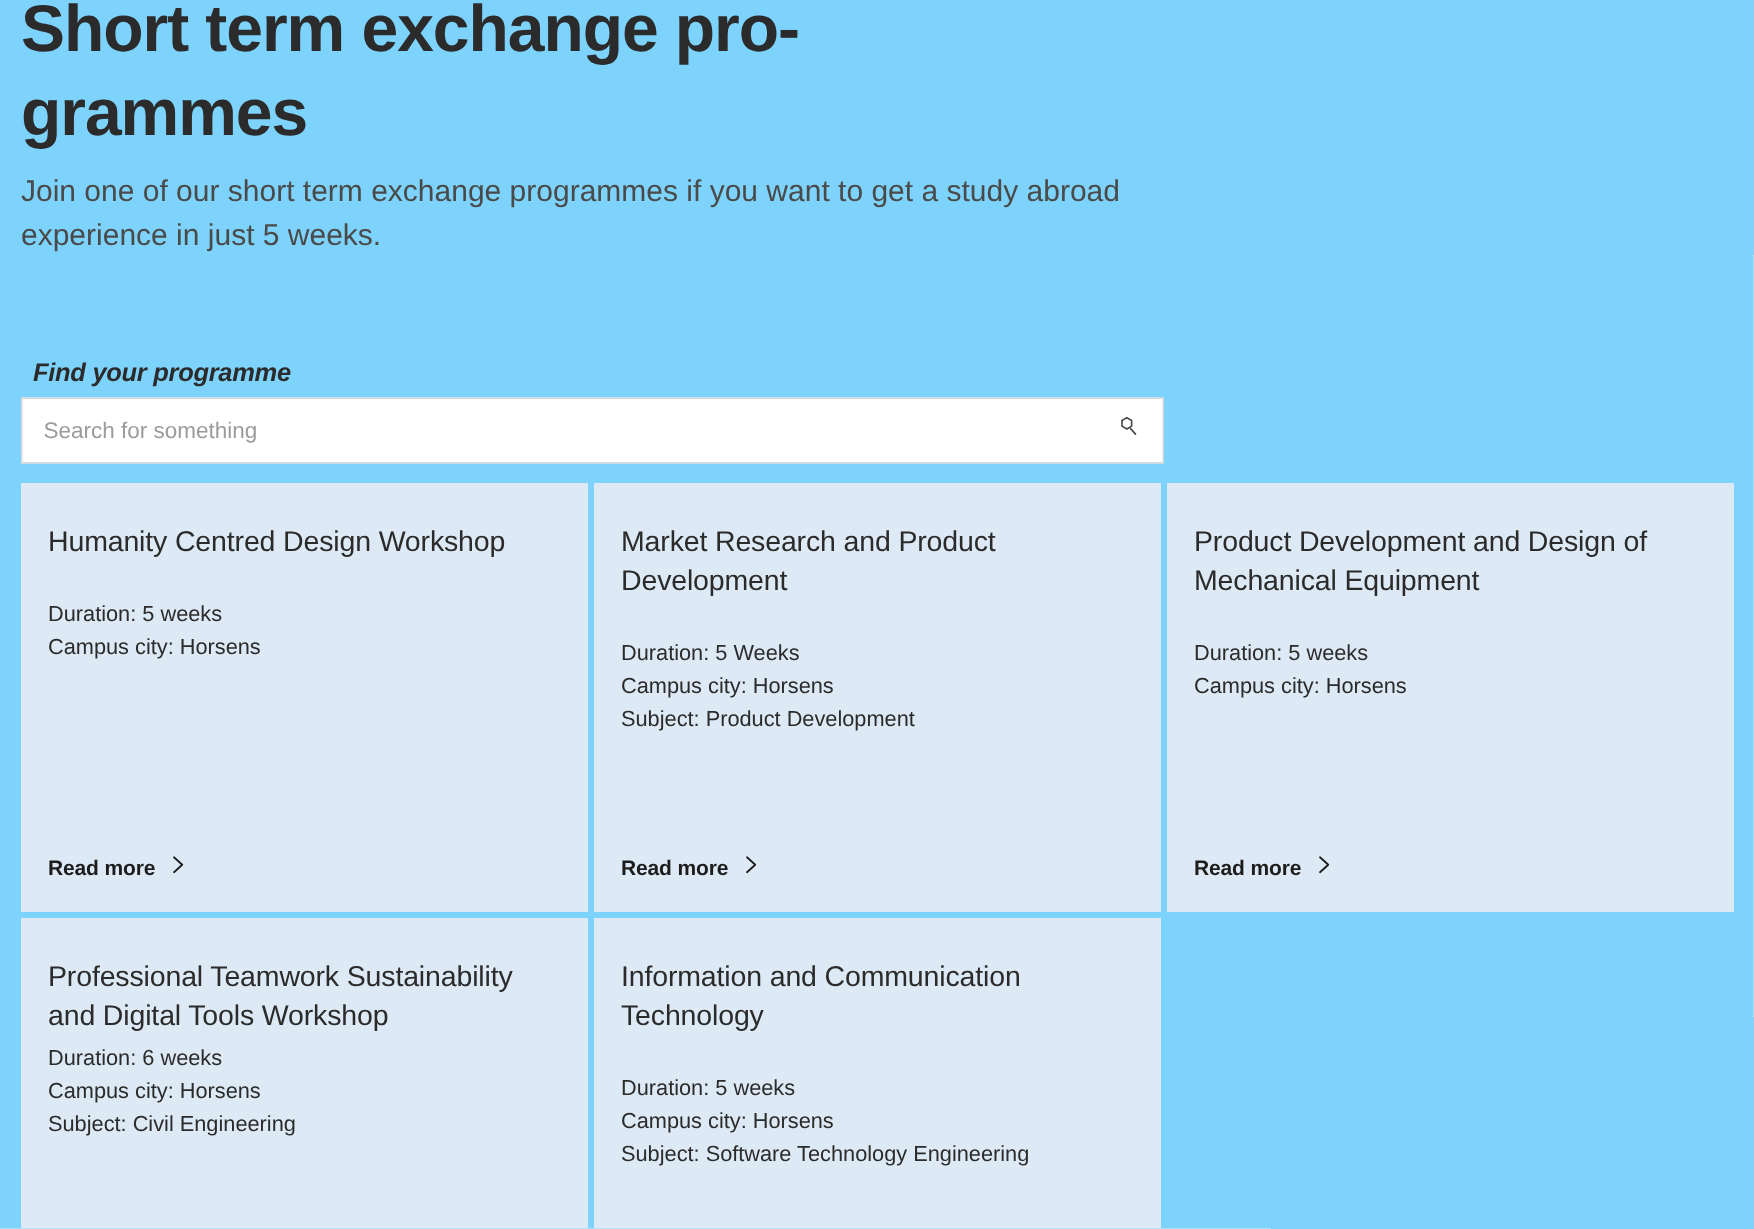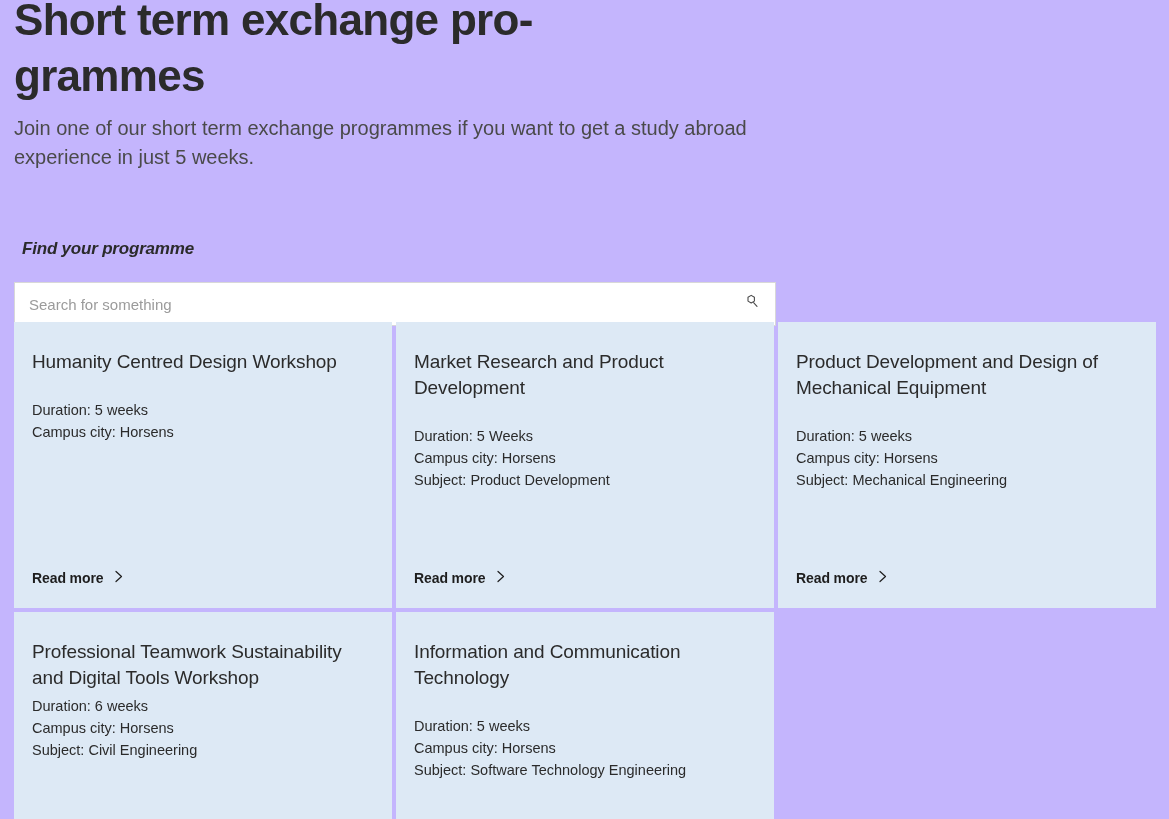--- a/index.html
+++ b/index.html
@@ -14,21 +14,21 @@
     background: #f7f7f7;
     font-family: "Liberation Sans", sans-serif;
     color: #2b2b2b;
     -webkit-font-smoothing: antialiased;
   }
 
   .page {
     position: relative;
     width: 1169px;
     height: 819px;
-    background: #c4b5fd;
+    background: #7dd3fc;
     overflow: hidden;
   }
 
   
   .hero {
     padding: 0 14px;
   }
 
   .hero-title {
     font-size: 44px;
@@ -56,21 +56,21 @@
     padding: 0 22px;
     font-size: 17px;
     line-height: 30px;
     font-weight: 700;
     letter-spacing: -0.2px;
     color: #2b2b2b;
     font-style: italic;
   }
 
   .search-wrap {
-    margin-top: 18px;
+    margin-top: 1px;
     padding: 0 14px;
   }
 
   .search-box {
     position: relative;
     width: 762px;
     height: 44px;
     background: #ffffff;
     border: 1px solid #d8d8d8;
     display: flex;
@@ -238,21 +238,20 @@
           </svg>
         </span>
       </div>
     </div>
 
     <div class="card">
       <div class="card-title">Product Development and Design of Mechanical Equipment</div>
       <div class="card-meta">
         <div>Duration: 5 weeks</div>
         <div>Campus city: Horsens</div>
-        <div>Subject: Mechanical Engineering</div>
       </div>
       <div class="card-spacer"></div>
       <div class="read-more">
         <span>Read more</span>
         <span class="chevron">
           <svg width="13" height="13" viewBox="0 0 13 13" fill="none" aria-hidden="true">
             <polyline points="4,1.5 9.5,6.5 4,11.5" stroke="#1d1d1d" stroke-width="1.2" fill="none" stroke-linecap="round" stroke-linejoin="round"></polyline>
           </svg>
         </span>
       </div>

